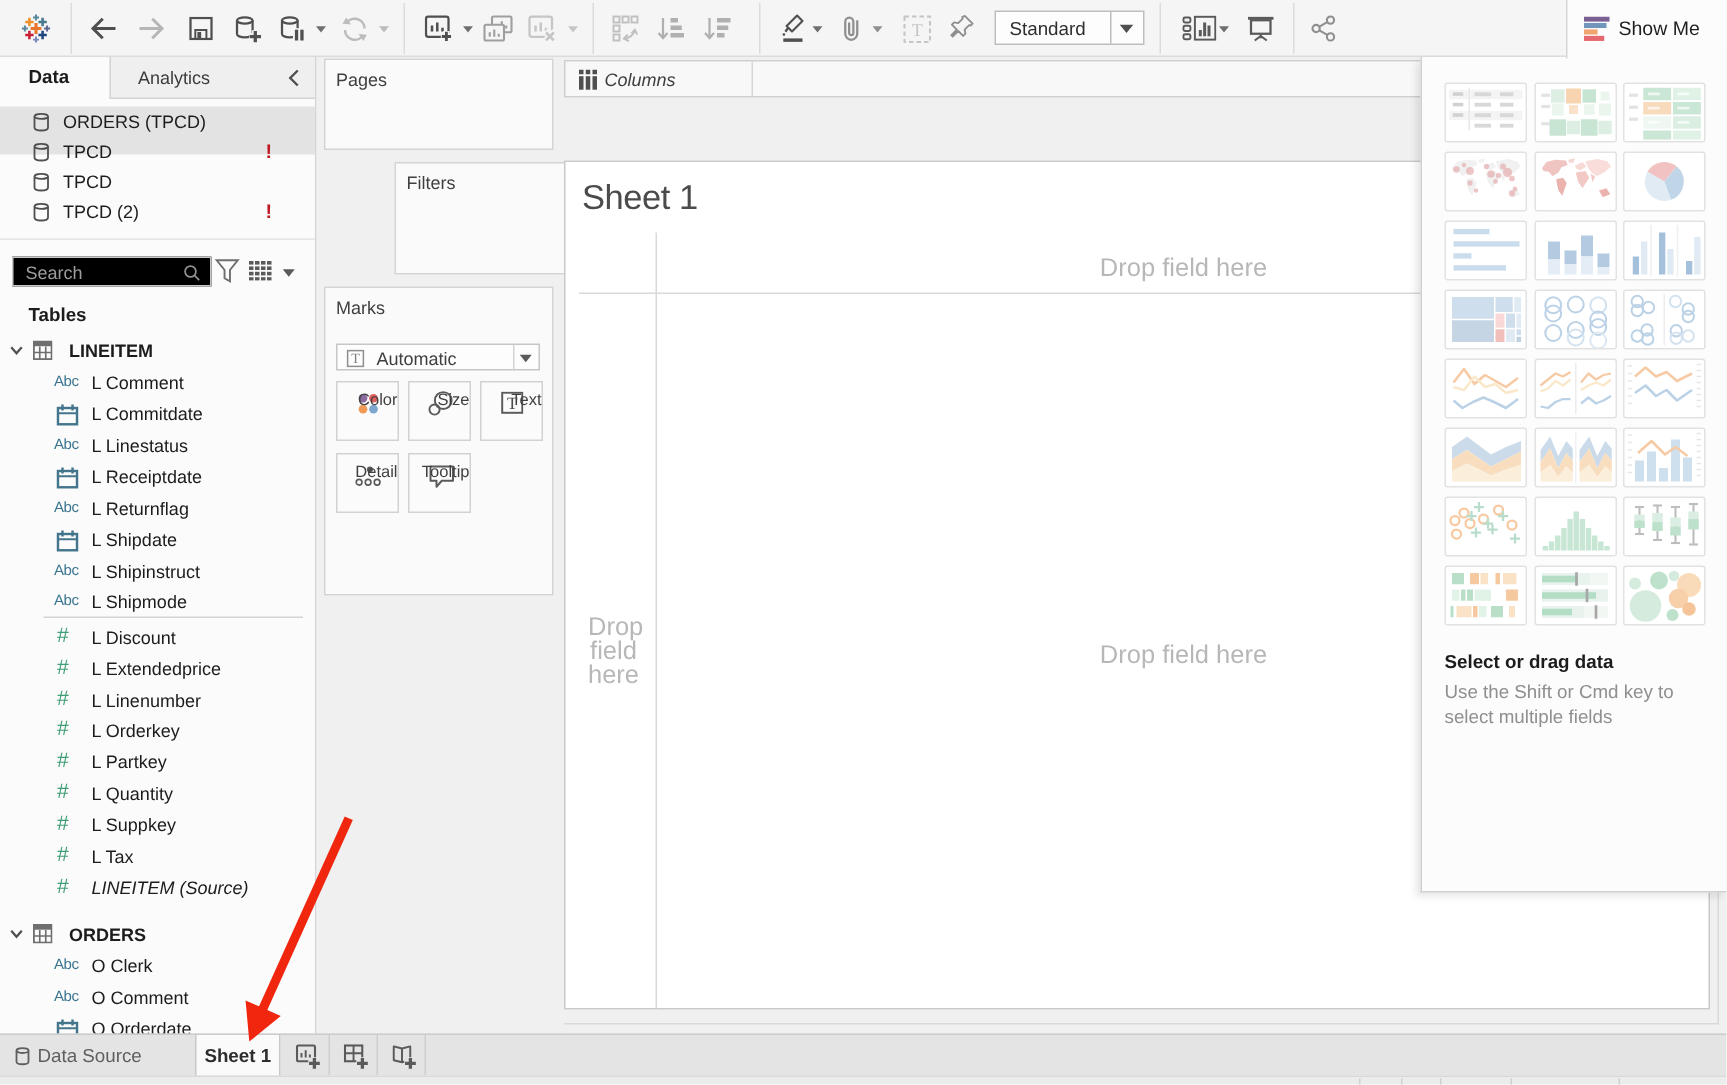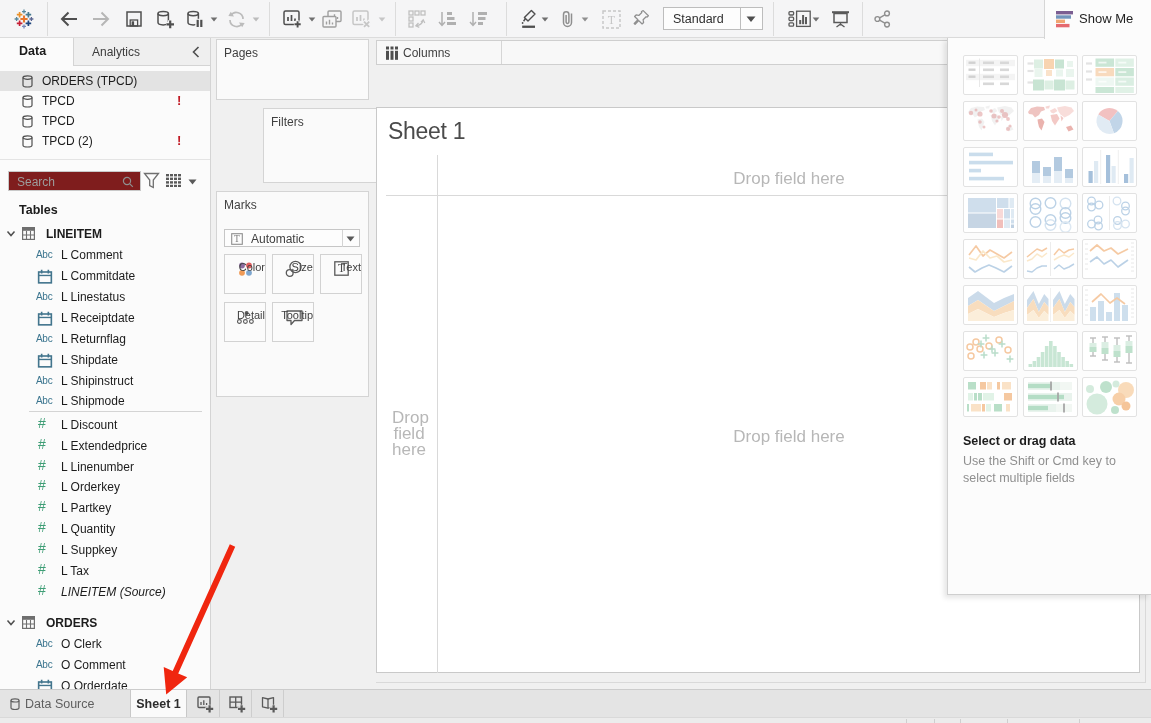--- a/index.html
+++ b/index.html
@@ -8,41 +8,41 @@
 .abs { position:absolute; }
 
 #toolbar { left:0; top:0; width:1151px; height:38px; background:#f5f5f6; border-bottom:1px solid #dcdcdc; }
 .tsep { position:absolute; top:2px; height:34px; width:1px; background:#dcdcdc; }
 .ticon { position:absolute; }
 
 #leftpanel { left:0; top:38px; width:211px; height:651px; background:#fbfbfb; border-right:1px solid #d4d4d4; }
 #tabbar { position:absolute; left:0; top:0; width:210px; height:28px; }
 #tab-analytics { position:absolute; left:73px; top:0; width:137px; height:28px; background:#efefef; border-left:1px solid #d4d4d4; border-bottom:1px solid #d4d4d4; }
 #tab-data { position:absolute; left:0; top:0; width:73px; height:28px; }
-.dsrow { position:absolute; left:0; width:210px; height:20px; font-size:12px; color:#1c1c1c; }
+.dsrow { position:absolute; left:0; width:210px; height:32px; font-size:12px; color:#1c1c1c; }
 .dsrow .lbl { position:absolute; left:42px; top:3px; }
 .dsrow .bang { position:absolute; left:177px; top:2px; color:#c01823; font-weight:bold; font-size:13px; }
 .fieldrow { position:absolute; left:0; width:210px; height:21px; font-size:12px; color:#1c1c1c; }
 .fieldrow .lbl { position:absolute; left:61px; top:4px; white-space:nowrap; }
 .grouprow { position:absolute; left:0; width:210px; height:21px; font-size:12px; font-weight:bold; color:#1c1c1c; }
 .grouprow .lbl { position:absolute; left:46px; top:4px; }
 .ficon { position:absolute; left:36px; top:3px; width:16px; height:15px; }
 .abc { position:absolute; left:36px; top:5px; font-size:10px; color:#3b758f; letter-spacing:-0.3px; }
 .num { position:absolute; left:38px; top:1px; font-size:14px; color:#3f9e76; }
 
 #midpanel { left:211px; top:38px; width:165px; height:651px; background:#f0f0f0; }
 .card { position:absolute; left:5px; width:153px; background:#fafafa; border:1px solid #d4d4d4; }
 .cardtitle { position:absolute; left:7px; top:6px; font-size:12px; color:#3f3f3f; }
 .mbtn { position:absolute; width:42px; height:40px; background:#fbfbfb; border:1px solid #d2d2d2; }
 .mbtn .blbl { position:absolute; width:100%; text-align:right; bottom:20px; font-size:11px; color:#3f3f3f; }
 
 #canvasarea { left:376px; top:38px; width:775px; height:651px; background:#f0f0f0; }
 .shelf { position:absolute; left:0; width:770px; height:25px; background:#f8f8f8; border:1px solid #cfcfcf; }
 .shelfdiv { position:absolute; left:124px; top:0; width:1px; height:23px; background:#d6d6d6; }
-.shelflbl { position:absolute; left:26px; top:5px; font-size:12px; color:#3f3f3f; }
+.shelflbl { position:absolute; left:26px; top:5px; font-size:12px; color:#3f3f3f;font-style:italic; }
 #sheet { position:absolute; left:0; top:69px; width:764px; height:566px; background:#ffffff; border:1px solid #c9c9c9; }
 #sheettitle { position:absolute; left:11px; top:10px; font-size:23px; color:#4b4b4b; letter-spacing:-0.3px; }
 .dropline { position:absolute; background:#d9d9d9; }
 .droptext { position:absolute; font-size:17px; color:#b7b7b7; }
 
 #showmehead { left:1044px; top:0; width:107px; height:39px; background:#fcfcfc; border-left:1px solid #d6d6d6; }
 #showme { left:947px; top:38px; width:204px; height:557px; background:#fcfcfc; border-left:1px solid #cfcfcf; border-bottom:1px solid #cfcfcf; box-shadow:-3px 3px 5px rgba(0,0,0,0.10); }
 .thumb { position:absolute; width:55px; height:40px; background:#ffffff; border:1px solid #e2e2e2; border-radius:2px; }
 
 #tabsbar { left:0; top:689px; width:1151px; height:28px; background:#e4e4e4; border-top:1px solid #cccccc; }
@@ -271,21 +271,21 @@
   <div class="dsrow" style="top:93px;">
     <svg style="position:absolute;left:22px;top:4px;" width="11" height="13" viewBox="0 0 11 13">
         <path d="M1 2.6 v7.6 c0 1 2 1.8 4.5 1.8 s4.5 -0.8 4.5 -1.8 v-7.6" stroke="#4f4f4f" stroke-width="1.2" fill="none"></path>
         <ellipse cx="5.5" cy="2.6" rx="4.5" ry="1.7" stroke="#4f4f4f" stroke-width="1.2" fill="none"></ellipse>
       </svg>
     <span class="lbl">TPCD (2)</span>
       <span class="bang">!</span>
   </div>
   <div style="position:absolute;left:0;top:121px;width:210px;height:1px;background:#e4e4e4;"></div>
 
-  <div style="position:absolute;left:8px;top:133px;width:133px;height:20px;background:#7f1d1d;border:1px solid #c9c9c9;">
+  <div style="position:absolute;left:8px;top:133px;width:133px;height:20px;background:#000000;border:1px solid #c9c9c9;">
     <span style="position:absolute;left:8px;top:3px;font-size:12px;color:#9d9d9d;">Search</span>
     <svg style="position:absolute;right:6px;top:4px;" width="12" height="12" viewBox="0 0 12 12">
         <circle cx="5" cy="5" r="3.6" stroke="#8f8f8f" stroke-width="1.2" fill="none"></circle>
         <path d="M7.8 7.8 l3 3" stroke="#8f8f8f" stroke-width="1.2"></path>
       </svg>
   </div>
   <svg style="position:absolute;left:143px;top:134px;" width="17" height="18" viewBox="0 0 17 18">
       <path d="M1.5 1.5 h14 l-5.2 6.5 v7.5 l-3.6 -2 v-5.5 z" stroke="#6f6f6f" stroke-width="1.3" fill="none"></path>
     </svg>
   <svg style="position:absolute;left:166px;top:136px;" width="18" height="13" viewBox="0 0 18 13">

